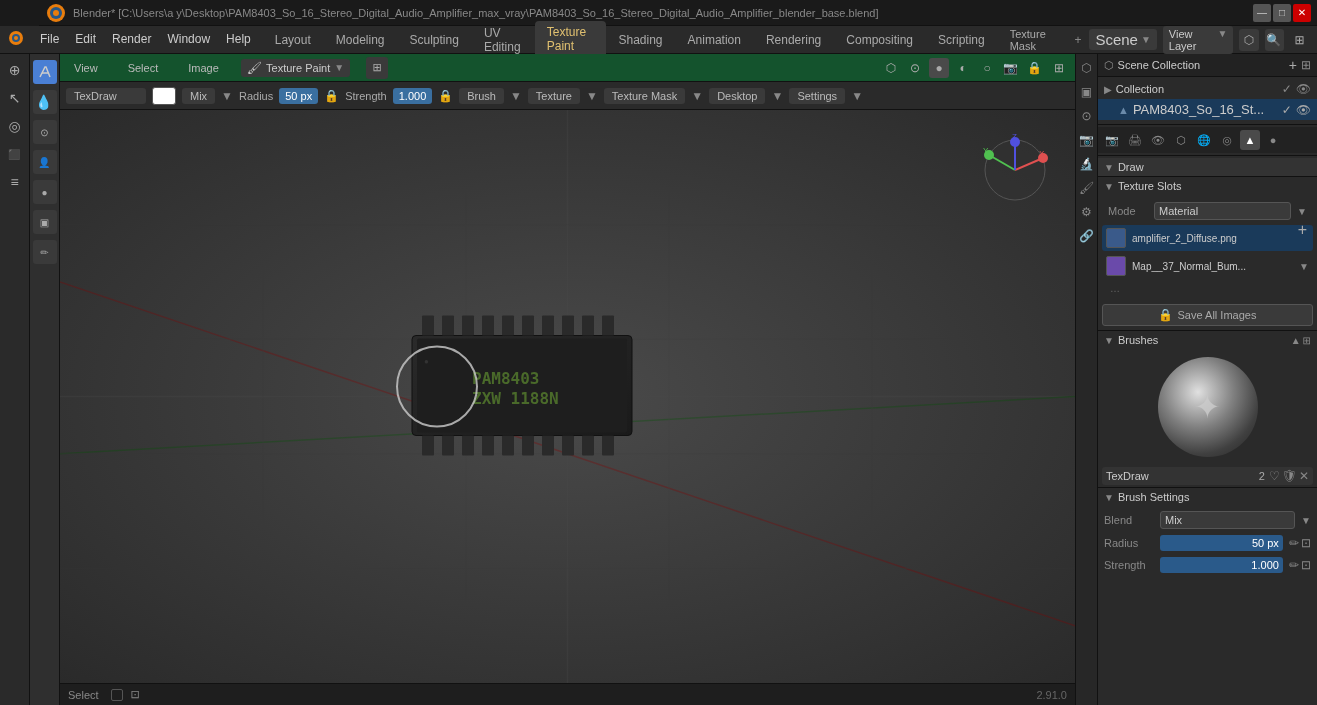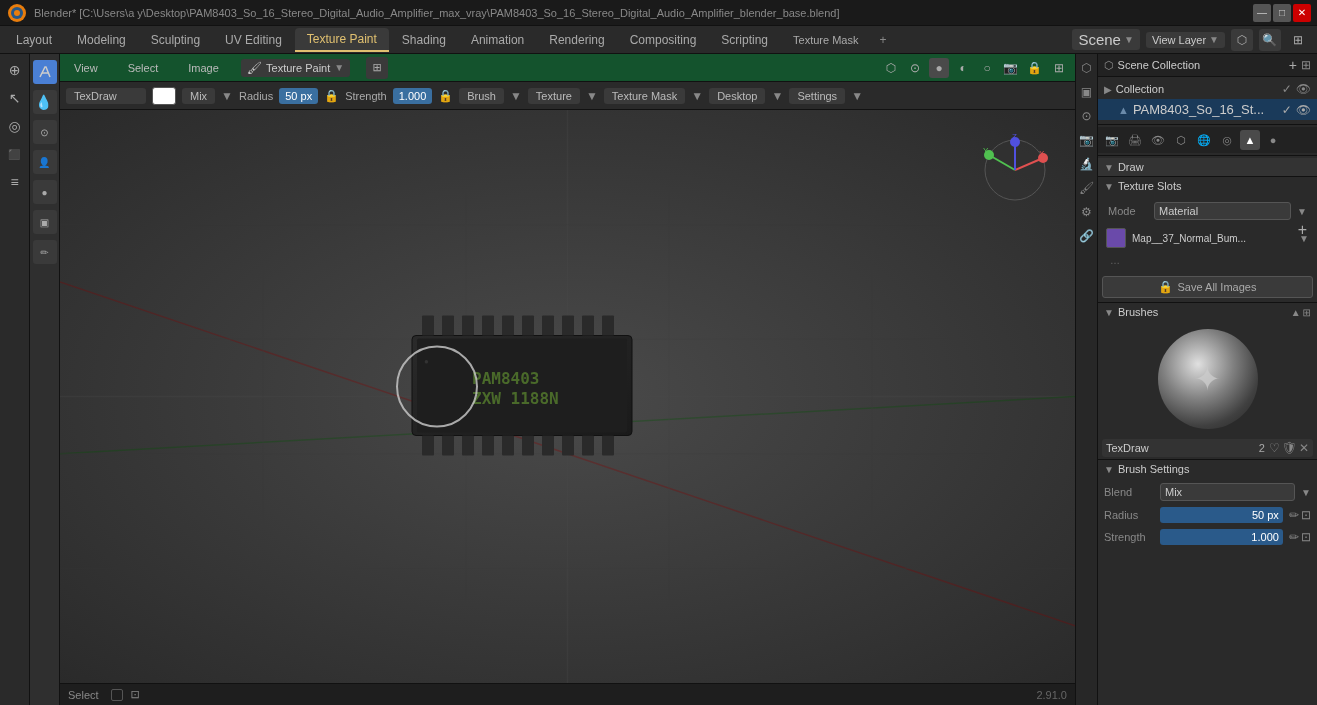--- a/index.html
+++ b/index.html
@@ -106,38 +106,52 @@
     .r-icon { color: #888; font-size: 12px; cursor: pointer; }
 
     .strength-row { display: flex; align-items: center; padding: 3px 6px; gap: 6px; }
     .strength-label { color: #888; font-size: 11px; width: 50px; }
     .strength-val { flex: 1; background: #2a5a8a; border-radius: 3px; color: #fff; font-size: 11px; padding: 2px 4px; cursor: pointer; text-align: right; }
     .strength-icons { display: flex; gap: 2px; }
   </style>
 </head>
 <body>
 
-<div style="display:flex;align-items:center;background:#1a1a1a;height:26px;padding:0 6px;border-bottom:1px solid #111;">
+<div style="display:flex;align-items:center;background:#1a1a1a;height:26px;padding:0 6px;border-bottom:1px solid #111;margin-left:39px;">
   <div class="blender-logo">
     <svg class="logo-svg" viewBox="0 0 20 20" fill="none">
       <circle cx="10" cy="10" r="9" fill="#e87d0d"></circle>
       <circle cx="10" cy="10" r="6" fill="#265787"></circle>
       <circle cx="10" cy="10" r="3" fill="#e87d0d"></circle>
     </svg>
   </div>
   <div style="flex:1;color:#888;font-size:11px;margin-left:6px;overflow:hidden;text-overflow:ellipsis;white-space:nowrap;">Blender* [C:\Users\a y\Desktop\PAM8403_So_16_Stereo_Digital_Audio_Amplifier_max_vray\PAM8403_So_16_Stereo_Digital_Audio_Amplifier_blender_base.blend]</div>
   <div style="display:flex;gap:2px;">
     <div style="width:18px;height:18px;background:#555;border-radius:2px;display:flex;align-items:center;justify-content:center;cursor:pointer;font-size:10px;color:#ccc;">—</div>
     <div style="width:18px;height:18px;background:#555;border-radius:2px;display:flex;align-items:center;justify-content:center;cursor:pointer;font-size:10px;color:#ccc;">□</div>
     <div style="width:18px;height:18px;background:#c00;border-radius:2px;display:flex;align-items:center;justify-content:center;cursor:pointer;font-size:10px;color:#fff;">✕</div>
   </div>
 </div>
 
 <div style="display:flex;align-items:center;background:#2a2a2a;height:28px;border-bottom:1px solid #111;">
 
+  <div class="top-menu" style="display:inline-flex;align-items:center;background:transparent;height:28px;padding:0;">
+    <div style="padding:4px 8px;color:#aaa;font-size:12px;cursor:pointer;">
+      <svg width="16" height="16" viewBox="0 0 16 16">
+          <circle cx="8" cy="8" r="7" fill="#e87d0d"></circle>
+          <circle cx="8" cy="8" r="4" fill="#265787"></circle>
+          <circle cx="8" cy="8" r="2" fill="#e87d0d"></circle>
+        </svg>
+    </div>
+    <div style="padding:4px 8px;color:#ccc;font-size:12px;cursor:pointer;">File</div>
+    <div style="padding:4px 8px;color:#ccc;font-size:12px;cursor:pointer;">Edit</div>
+    <div style="padding:4px 8px;color:#ccc;font-size:12px;cursor:pointer;">Render</div>
+    <div style="padding:4px 8px;color:#ccc;font-size:12px;cursor:pointer;">Window</div>
+    <div style="padding:4px 8px;color:#ccc;font-size:12px;cursor:pointer;">Help</div>
+  </div>
 
   <div style="display:flex;align-items:center;height:28px;gap:1px;margin-left:4px;">
     <div class="ws-tab">Layout</div>
     <div class="ws-tab">Modeling</div>
     <div class="ws-tab">Sculpting</div>
     <div class="ws-tab">UV Editing</div>
     <div class="ws-tab active">Texture Paint</div>
     <div class="ws-tab">Shading</div>
     <div class="ws-tab">Animation</div>
     <div class="ws-tab">Rendering</div>
@@ -415,20 +429,24 @@
         <div class="mode-select">Material</div>
         <span style="color:#888;font-size:10px;cursor:pointer;">▼</span>
       </div>
 
       <div style="position:relative;">
         <div class="ts-add" style="position:absolute;top:-4px;right:2px;">
           <span class="ts-add-btn">+</span>
         </div>
       </div>
 
+      <div class="ts-item active">
+        <div class="ts-thumb" style="background:#3a5a8a;"></div>
+        <span class="ts-name">amplifier_2_Diffuse.png</span>
+      </div>
       <div class="ts-item">
         <div class="ts-thumb" style="background:#6a4aaa;"></div>
         <span class="ts-name">Map__37_Normal_Bum...</span>
         <span style="color:#888;font-size:10px;">▼</span>
       </div>
       <div style="padding:2px 8px;font-size:10px;color:#666;">…</div>
     </div>
 
     <div class="save-all-btn">
       <span style="font-size:12px;">🔒</span>

